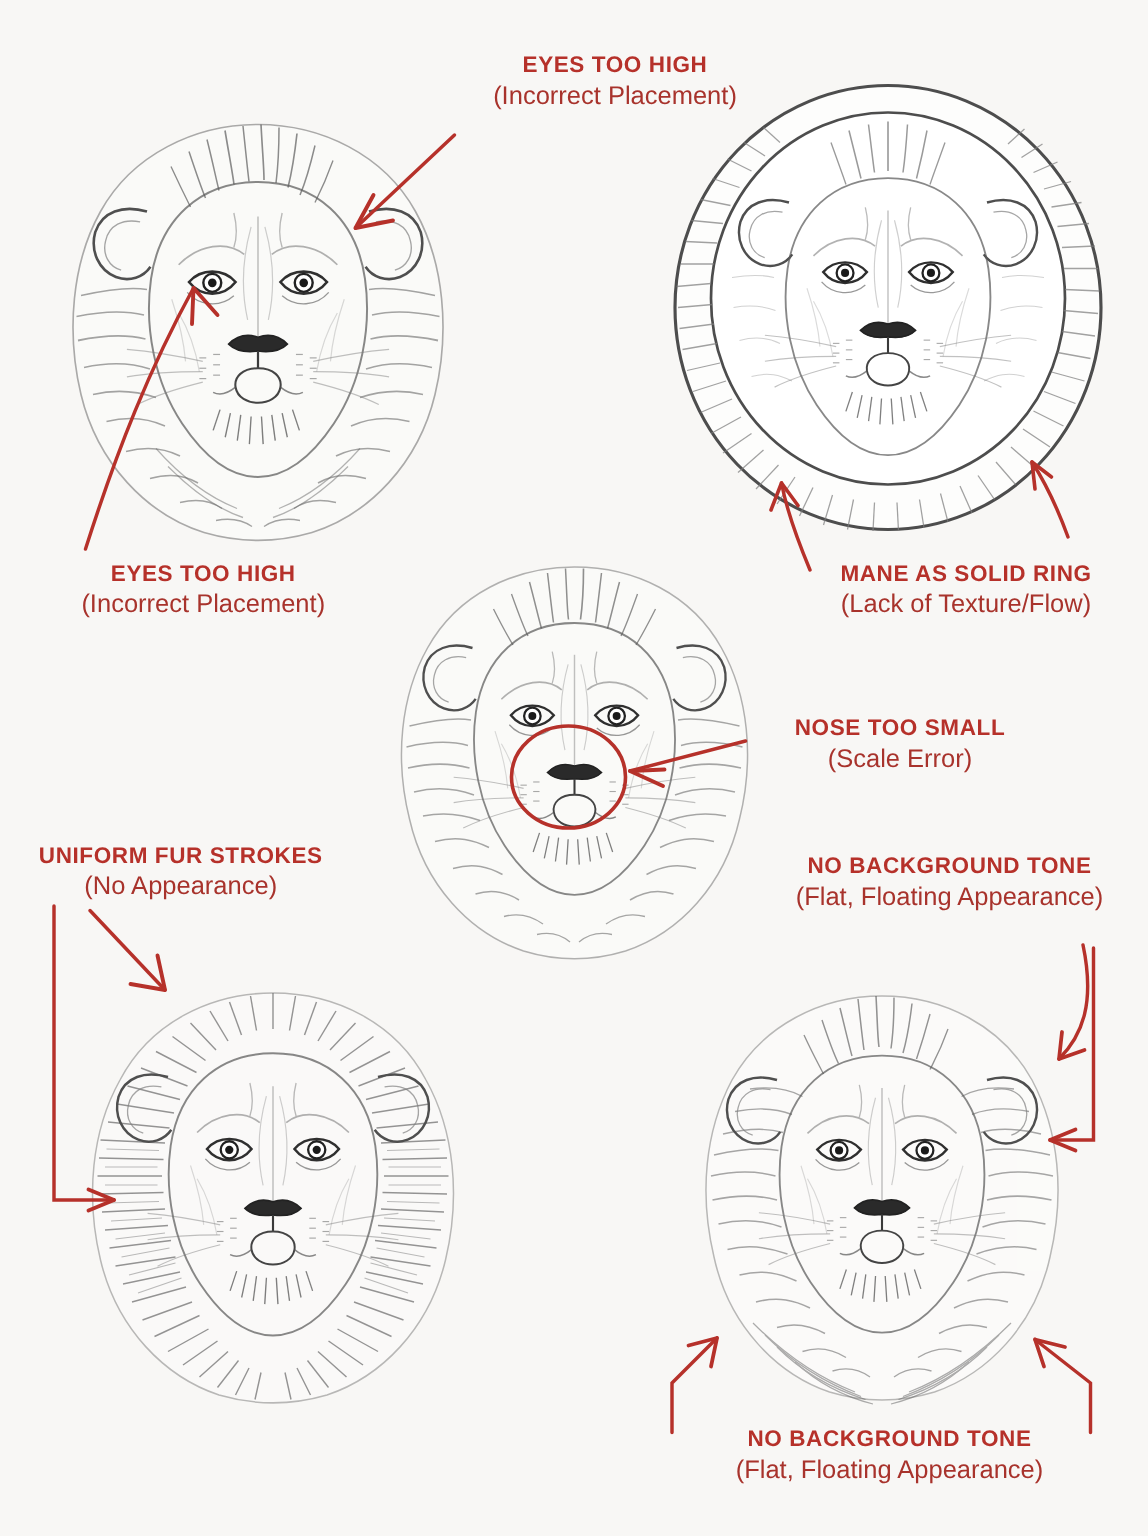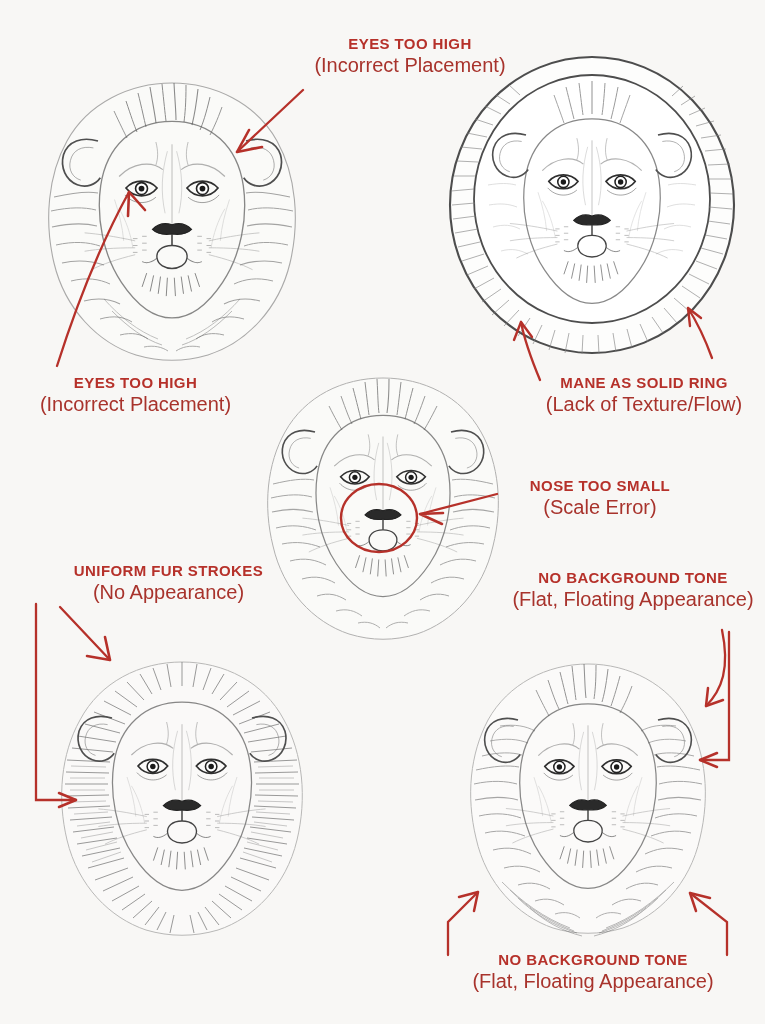--- a/index.html
+++ b/index.html
@@ -22,32 +22,32 @@
   .anno .ttl{
     display:block;
     font-size:15px;
     font-weight:700;
     letter-spacing:.4px;
     color:#b6312a;
     white-space:nowrap;
   }
   .anno .sub{
     display:block;
-    font-size:20px;
+    font-size:17px;
     font-weight:400;
     color:#a8332c;
     white-space:nowrap;
     margin-top:1px;
   }
   
   #anno-eyes-top{left:285px;top:36px;width:250px;}
   #anno-eyes-left{left:18px;top:375px;width:235px;}
   #anno-mane-ring{left:525px;top:375px;width:238px;}
   #anno-nose{left:500px;top:478px;width:200px;}
-  #anno-fur{left:8px;top:563px;width:225px;margin-left:48px;}
+  #anno-fur{left:8px;top:563px;width:225px;}
   #anno-bg-right{left:503px;top:570px;width:260px;}
   #anno-bg-bottom{left:448px;top:952px;width:290px;}
 </style>
 </head>
 <body>
 
 <div id="sheet">
 
   <svg id="art" viewBox="0 0 765 1024">
     <defs>

